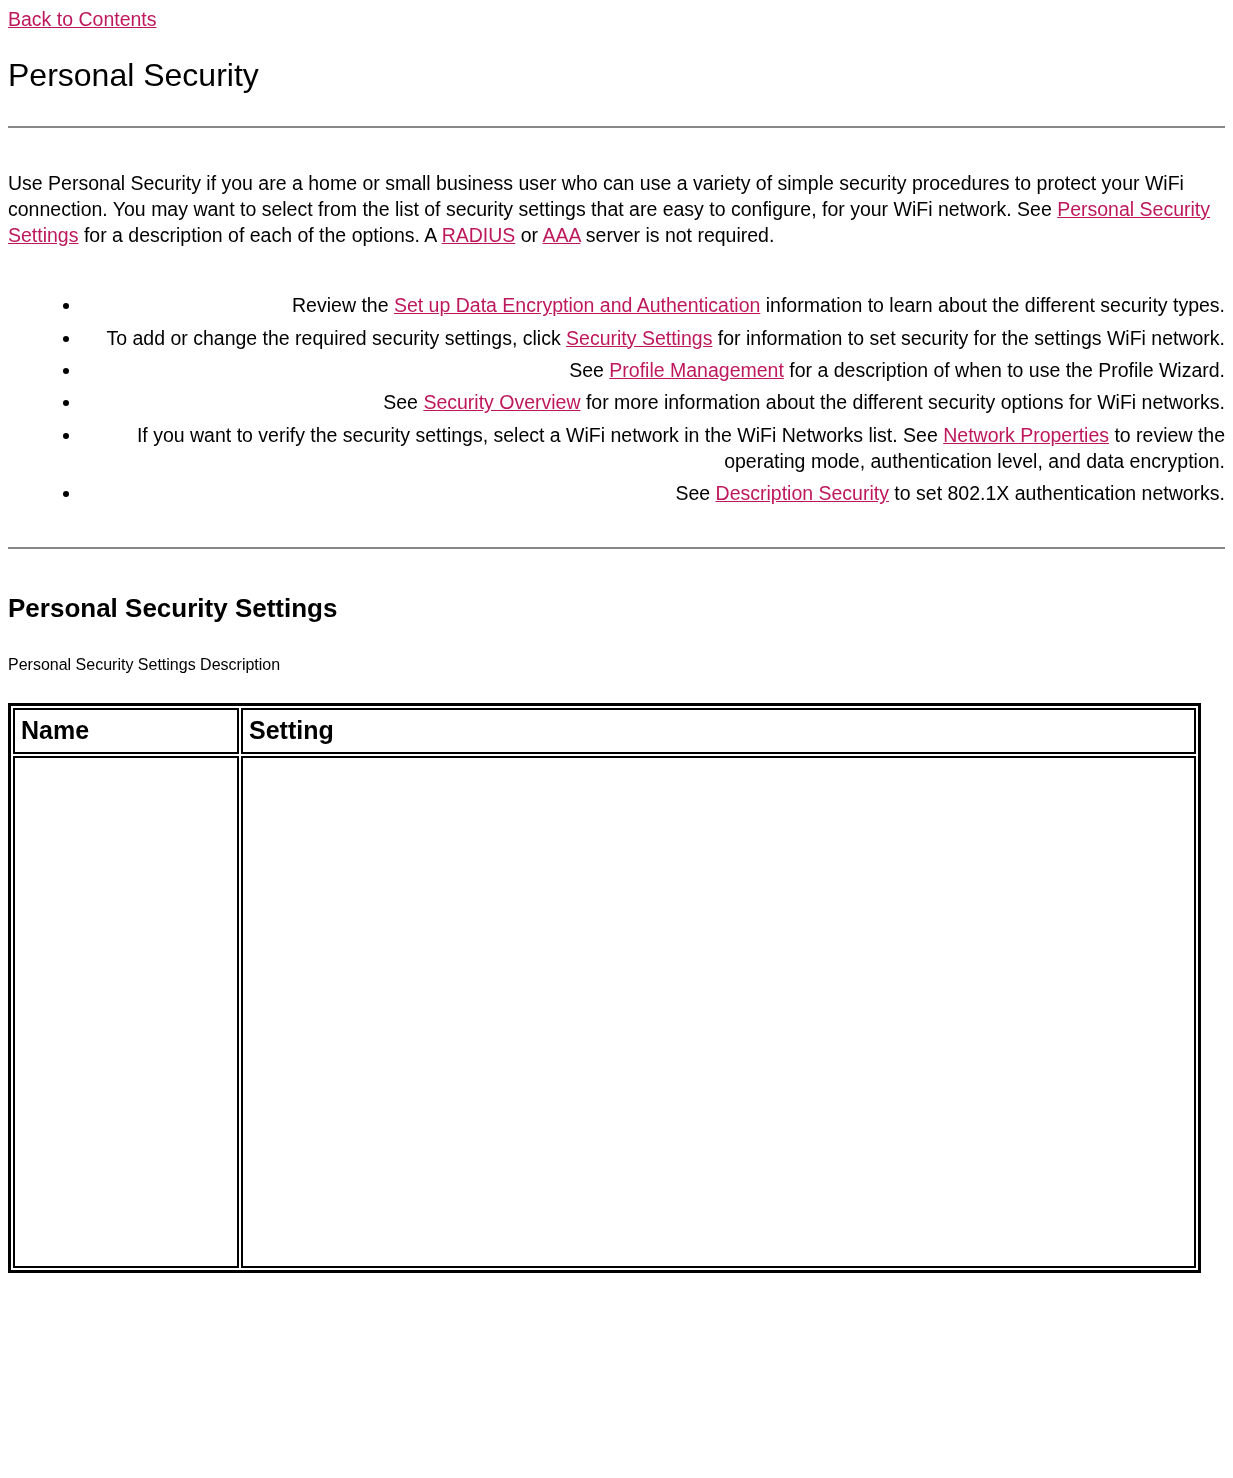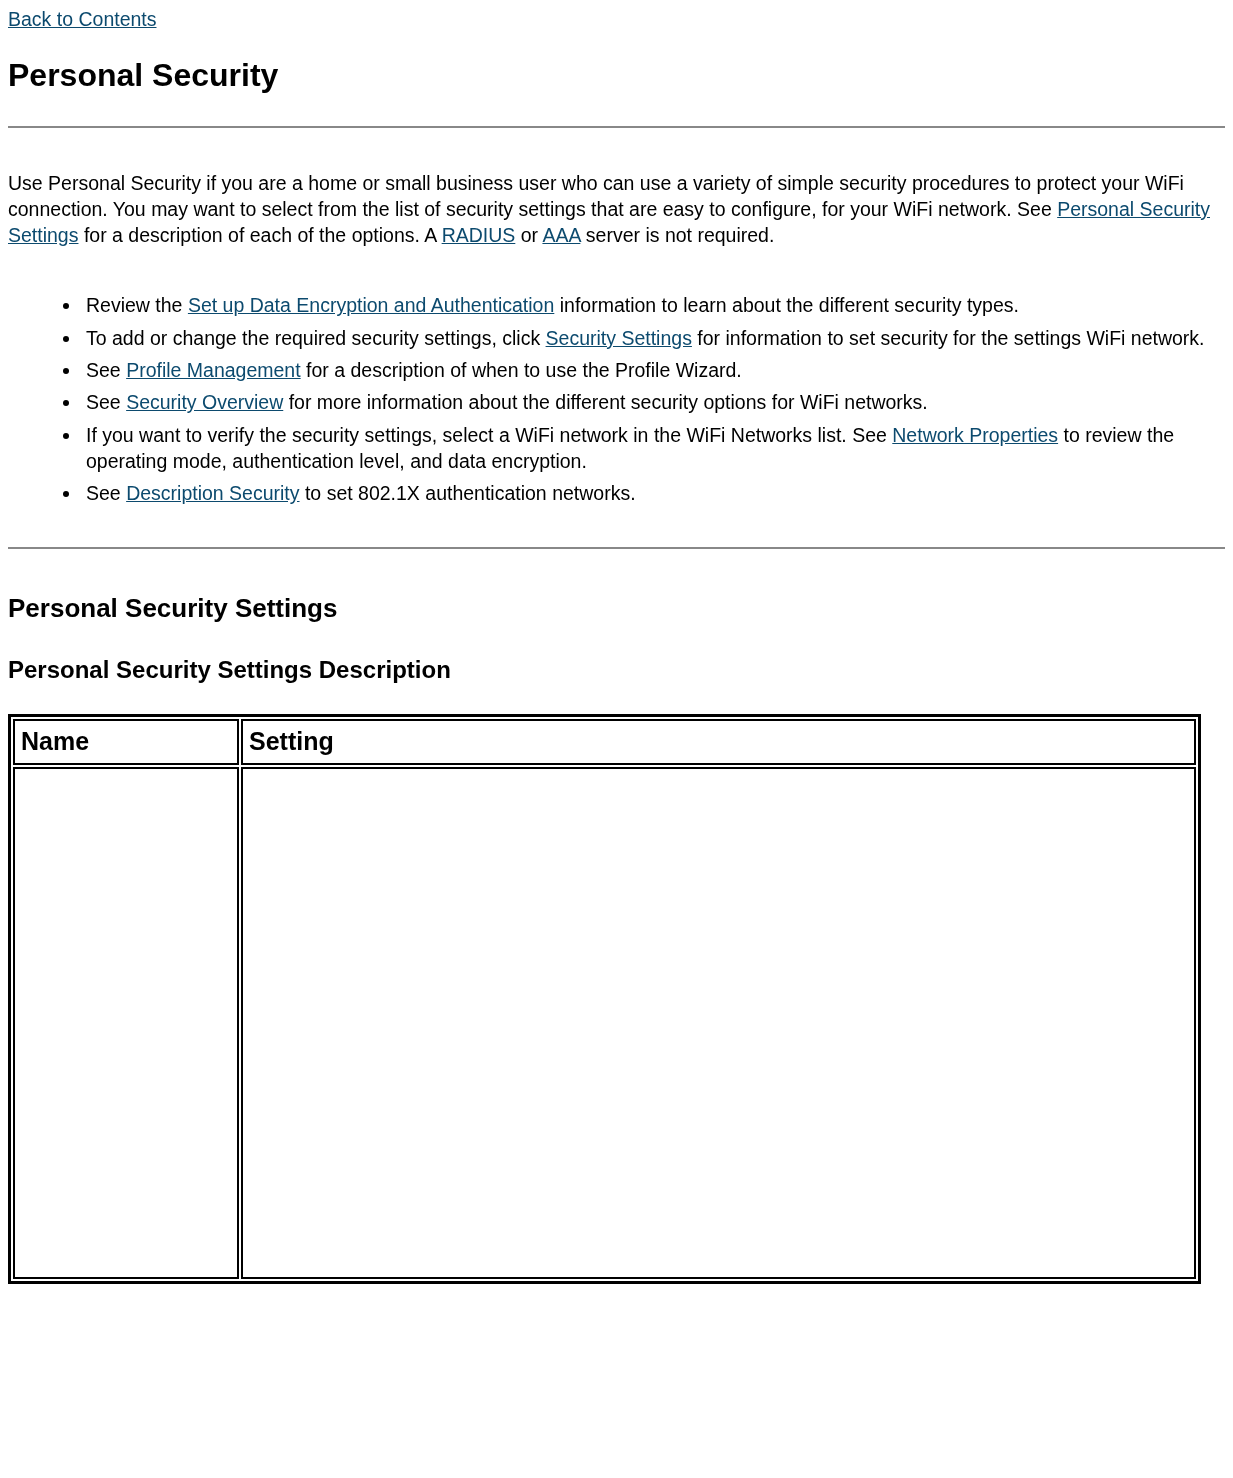--- a/index.html
+++ b/index.html
@@ -7,53 +7,54 @@
     margin: 0;
     padding: 6px 8px;
     background: #fff;
     color: #000;
     font-size: 19.5px;
     line-height: 1.35;
     width: 1233px;
     box-sizing: border-box;
   }
   a {
-    color: #0c4a6e;
+    color: #be185d;
     text-decoration: underline;
   }
   h1 {
     font-size: 32px;
-    font-weight: bold;
+    font-weight: normal;
     margin: 22px 0 26px 0;
   }
   h2 {
     font-size: 26px;
     font-weight: bold;
     margin: 42px 0 24px 0;
   }
   h3 {
-    font-size: 24px;
-    font-weight: bold;
+    font-size: 16px;
+    font-weight: normal;
     margin: 28px 0 28px 0;
   }
   hr {
     border: none;
     border-top: 2px solid #888;
     margin: 28px 0 42px 0;
   }
   hr.second {
     margin: 40px 0 0 0;
   }
   p.intro {
     margin: 0 0 44px 0;
   }
   ul.bullets {
     list-style: disc;
     margin: 0 0 0 44px;
     padding: 0 0 0 30px;
+    text-align: right;
   }
   ul.bullets li {
     margin-bottom: 6px;
     padding-left: 4px;
   }
   table.settings {
     border-collapse: separate;
     border-spacing: 2px;
     width: 98%;
     margin-top: 8px;

